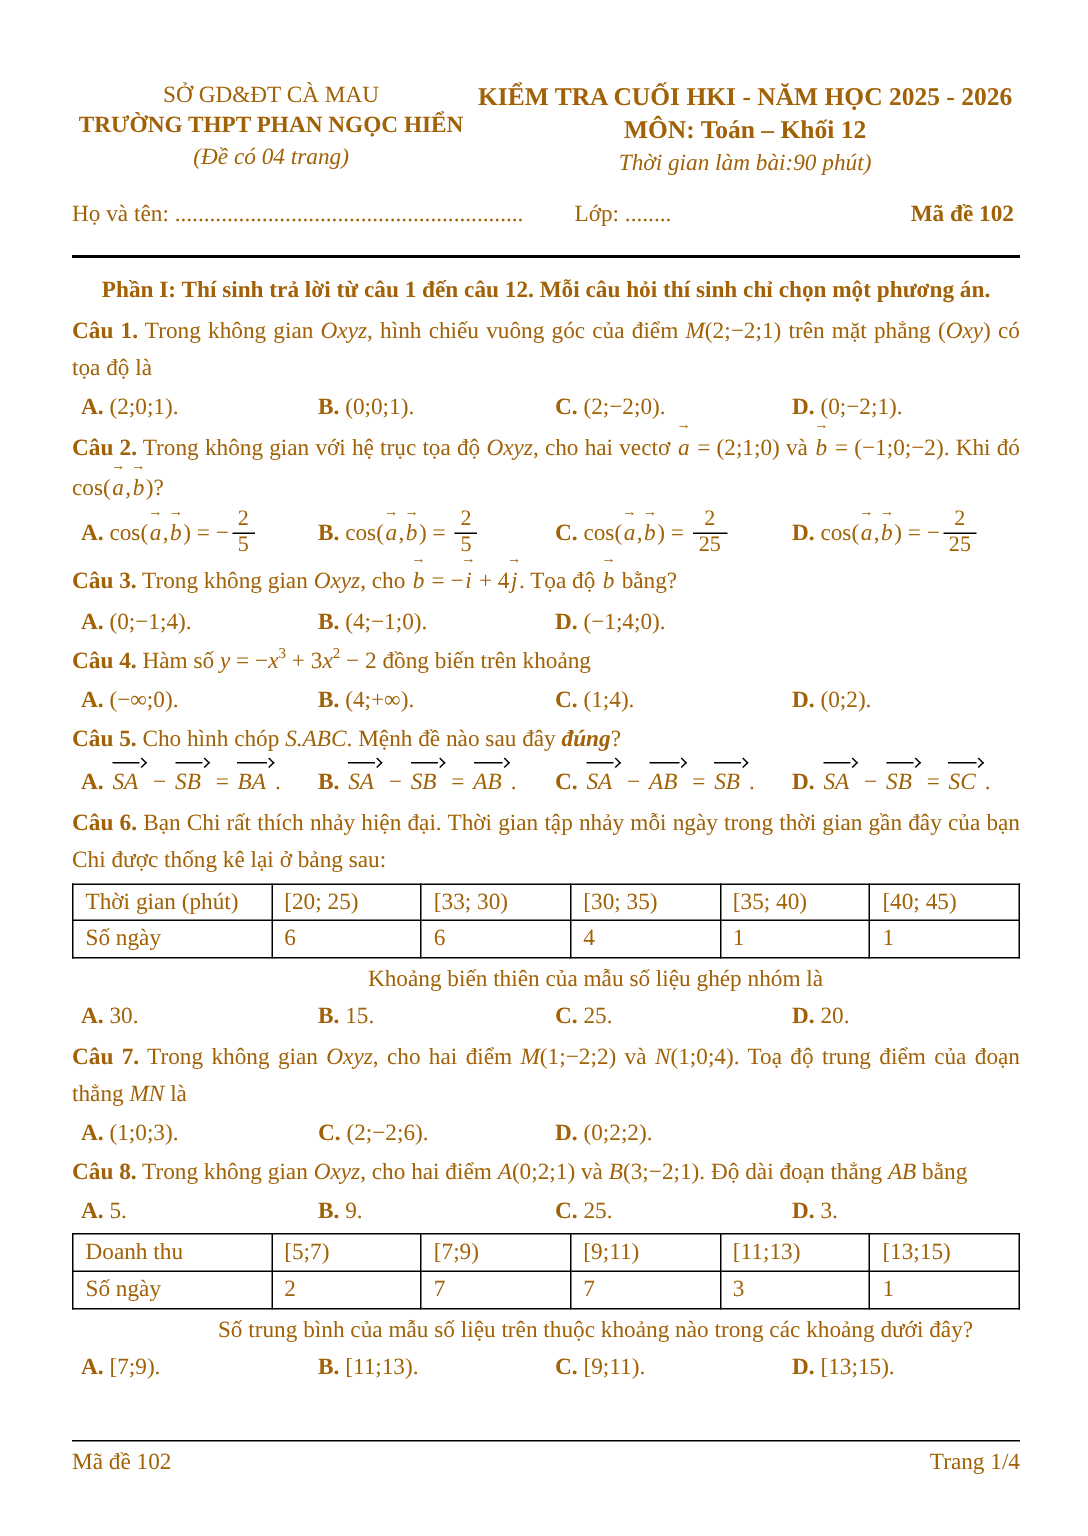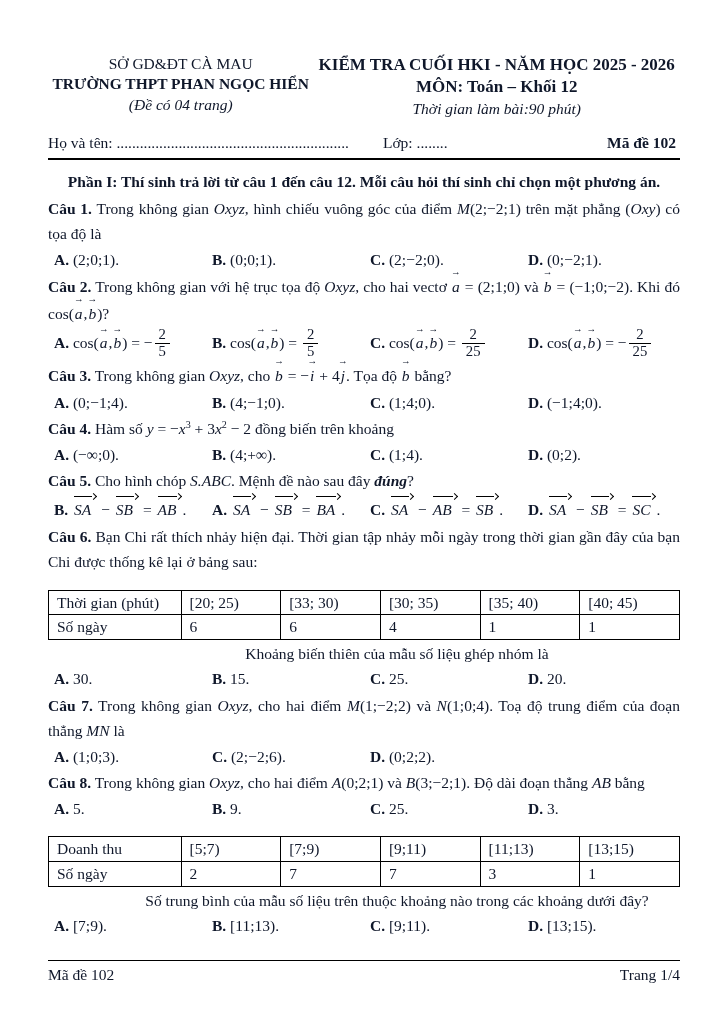--- a/index.html
+++ b/index.html
@@ -1,50 +1,50 @@
 <!DOCTYPE html>
 <html lang="vi"><head>
 <meta charset="utf-8">
 <style>
   html,body { margin:0; padding:0; background:#fff; }
   .page {
     width:725px; height:1024px; position:relative; overflow:hidden;
-    box-sizing:border-box; background:#fff; color:#0f172a;
+    box-sizing:border-box; background:#fff; color:#a16207;
     font-family:"Liberation Serif","DejaVu Serif",serif;
     font-size:15.5px; padding:54px 45px 0 48px;
   }
   
   .hdr { display:flex; line-height:1.32; }
   .hdr-left { width:42%; text-align:center; }
   .hdr-right { width:58%; text-align:center; }
   .hl1 { font-size:15.5px; }
   .hl2 { font-weight:bold; font-size:15.5px; }
   .hl3 { font-style:italic; font-size:15.5px; }
   .hr1 { font-weight:bold; font-size:17px; }
   .hr2 { font-weight:bold; font-size:17px; }
   .hr3 { font-style:italic; font-size:15.5px; }
   
   .student-row {
-    margin-top:15px; padding-bottom:6px; border-bottom:2.5px solid #000;
+    margin-top:15px; padding-bottom:18px; border-bottom:2.5px solid #000;
     display:flex; align-items:flex-end;
   }
   .sr-name { width:53%; white-space:nowrap; overflow:hidden; }
   .sr-class { width:22%; }
   .sr-code { flex:1; text-align:right; font-weight:bold; padding-right:4px; }
   
   .section-head { font-weight:bold; margin:11px 0 3px; line-height:1.4;text-align:center; }
   
   .q { margin:0; }
   .qbody { margin:2px 0 0; line-height:1.62; text-align:justify; }
   .qlabel { font-weight:bold; }
   .opts { display:flex; margin:2px 0 2px; line-height:1.5; align-items:center; }
   .opt { width:25%; padding-left:6px; box-sizing:border-box; }
   .okey { font-weight:bold; }
   .qnote { margin:2px 0; padding-left:66px; line-height:1.5;text-align:center; }
-  table.qtable { width:100%; border-collapse:collapse; margin:16px 0 2px; }
+  table.qtable { width:100%; border-collapse:collapse; margin:3px 0 2px; }
   table.qtable td { border:1px solid #000; padding:1px 8px; line-height:1.4; font-size:15.5px; }
   td.c0 { width:21%; }
   td.cv { width:15.8%; }
   
   i, .it { font-style:italic; }
   sup { font-size:0.65em; line-height:0; }
   v { display:inline-block; position:relative; font-style:italic; padding:1px 1px 0; }
   v::before {
     content:"→"; font-style:normal; position:absolute; top:-8px; left:50%;
     transform:translateX(-50%); font-size:9.5px;
@@ -122,40 +122,39 @@
               <d>25</d>
             </f></span></span>
     </div>
   </section>
 
   <section class="q">
     <p class="qbody"><b class="qlabel">Câu 3.</b> <span>Trong không gian <i>Oxyz</i>, cho <v>b</v> = −<v>i</v> + 4<v>j</v>. Tọa độ <v>b</v> bằng?</span></p>
     <div class="opts">
       <span class="opt"><b class="okey">A.</b> <span>(0;−1;4).</span></span>
       <span class="opt"><b class="okey">B.</b> <span>(4;−1;0).</span></span>
-      <span class="opt"><b class="okey">C.</b> <span>(1;4;0).</span></span>
       <span class="opt"><b class="okey">D.</b> <span>(−1;4;0).</span></span>
     </div>
   </section>
 
   <section class="q">
     <p class="qbody"><b class="qlabel">Câu 4.</b> <span>Hàm số <i>y</i> = −<i>x</i><sup>3</sup> + 3<i>x</i><sup>2</sup> − 2 đồng biến trên khoảng</span></p>
     <div class="opts">
       <span class="opt"><b class="okey">A.</b> <span>(−∞;0).</span></span>
       <span class="opt"><b class="okey">B.</b> <span>(4;+∞).</span></span>
       <span class="opt"><b class="okey">C.</b> <span>(1;4).</span></span>
       <span class="opt"><b class="okey">D.</b> <span>(0;2).</span></span>
     </div>
   </section>
 
   <section class="q">
     <p class="qbody"><b class="qlabel">Câu 5.</b> <span>Cho hình chóp <i>S.ABC</i>. Mệnh đề nào sau đây <b><i>đúng</i></b>?</span></p>
     <div class="opts">
+      <span class="opt"><b class="okey">A.</b> <span><w>SA</w> − <w>SB</w> = <w>BA</w>.</span></span>
       <span class="opt"><b class="okey">B.</b> <span><w>SA</w> − <w>SB</w> = <w>AB</w>.</span></span>
-      <span class="opt"><b class="okey">A.</b> <span><w>SA</w> − <w>SB</w> = <w>BA</w>.</span></span>
       <span class="opt"><b class="okey">C.</b> <span><w>SA</w> − <w>AB</w> = <w>SB</w>.</span></span>
       <span class="opt"><b class="okey">D.</b> <span><w>SA</w> − <w>SB</w> = <w>SC</w>.</span></span>
     </div>
   </section>
 
   <section class="q">
     <p class="qbody"><b class="qlabel">Câu 6.</b> <span>Bạn Chi rất thích nhảy hiện đại. Thời gian tập nhảy mỗi ngày trong thời gian gần đây của bạn Chi được thống kê lại ở bảng sau:</span></p>
     <table class="qtable">
       <tbody>
           <tr>

